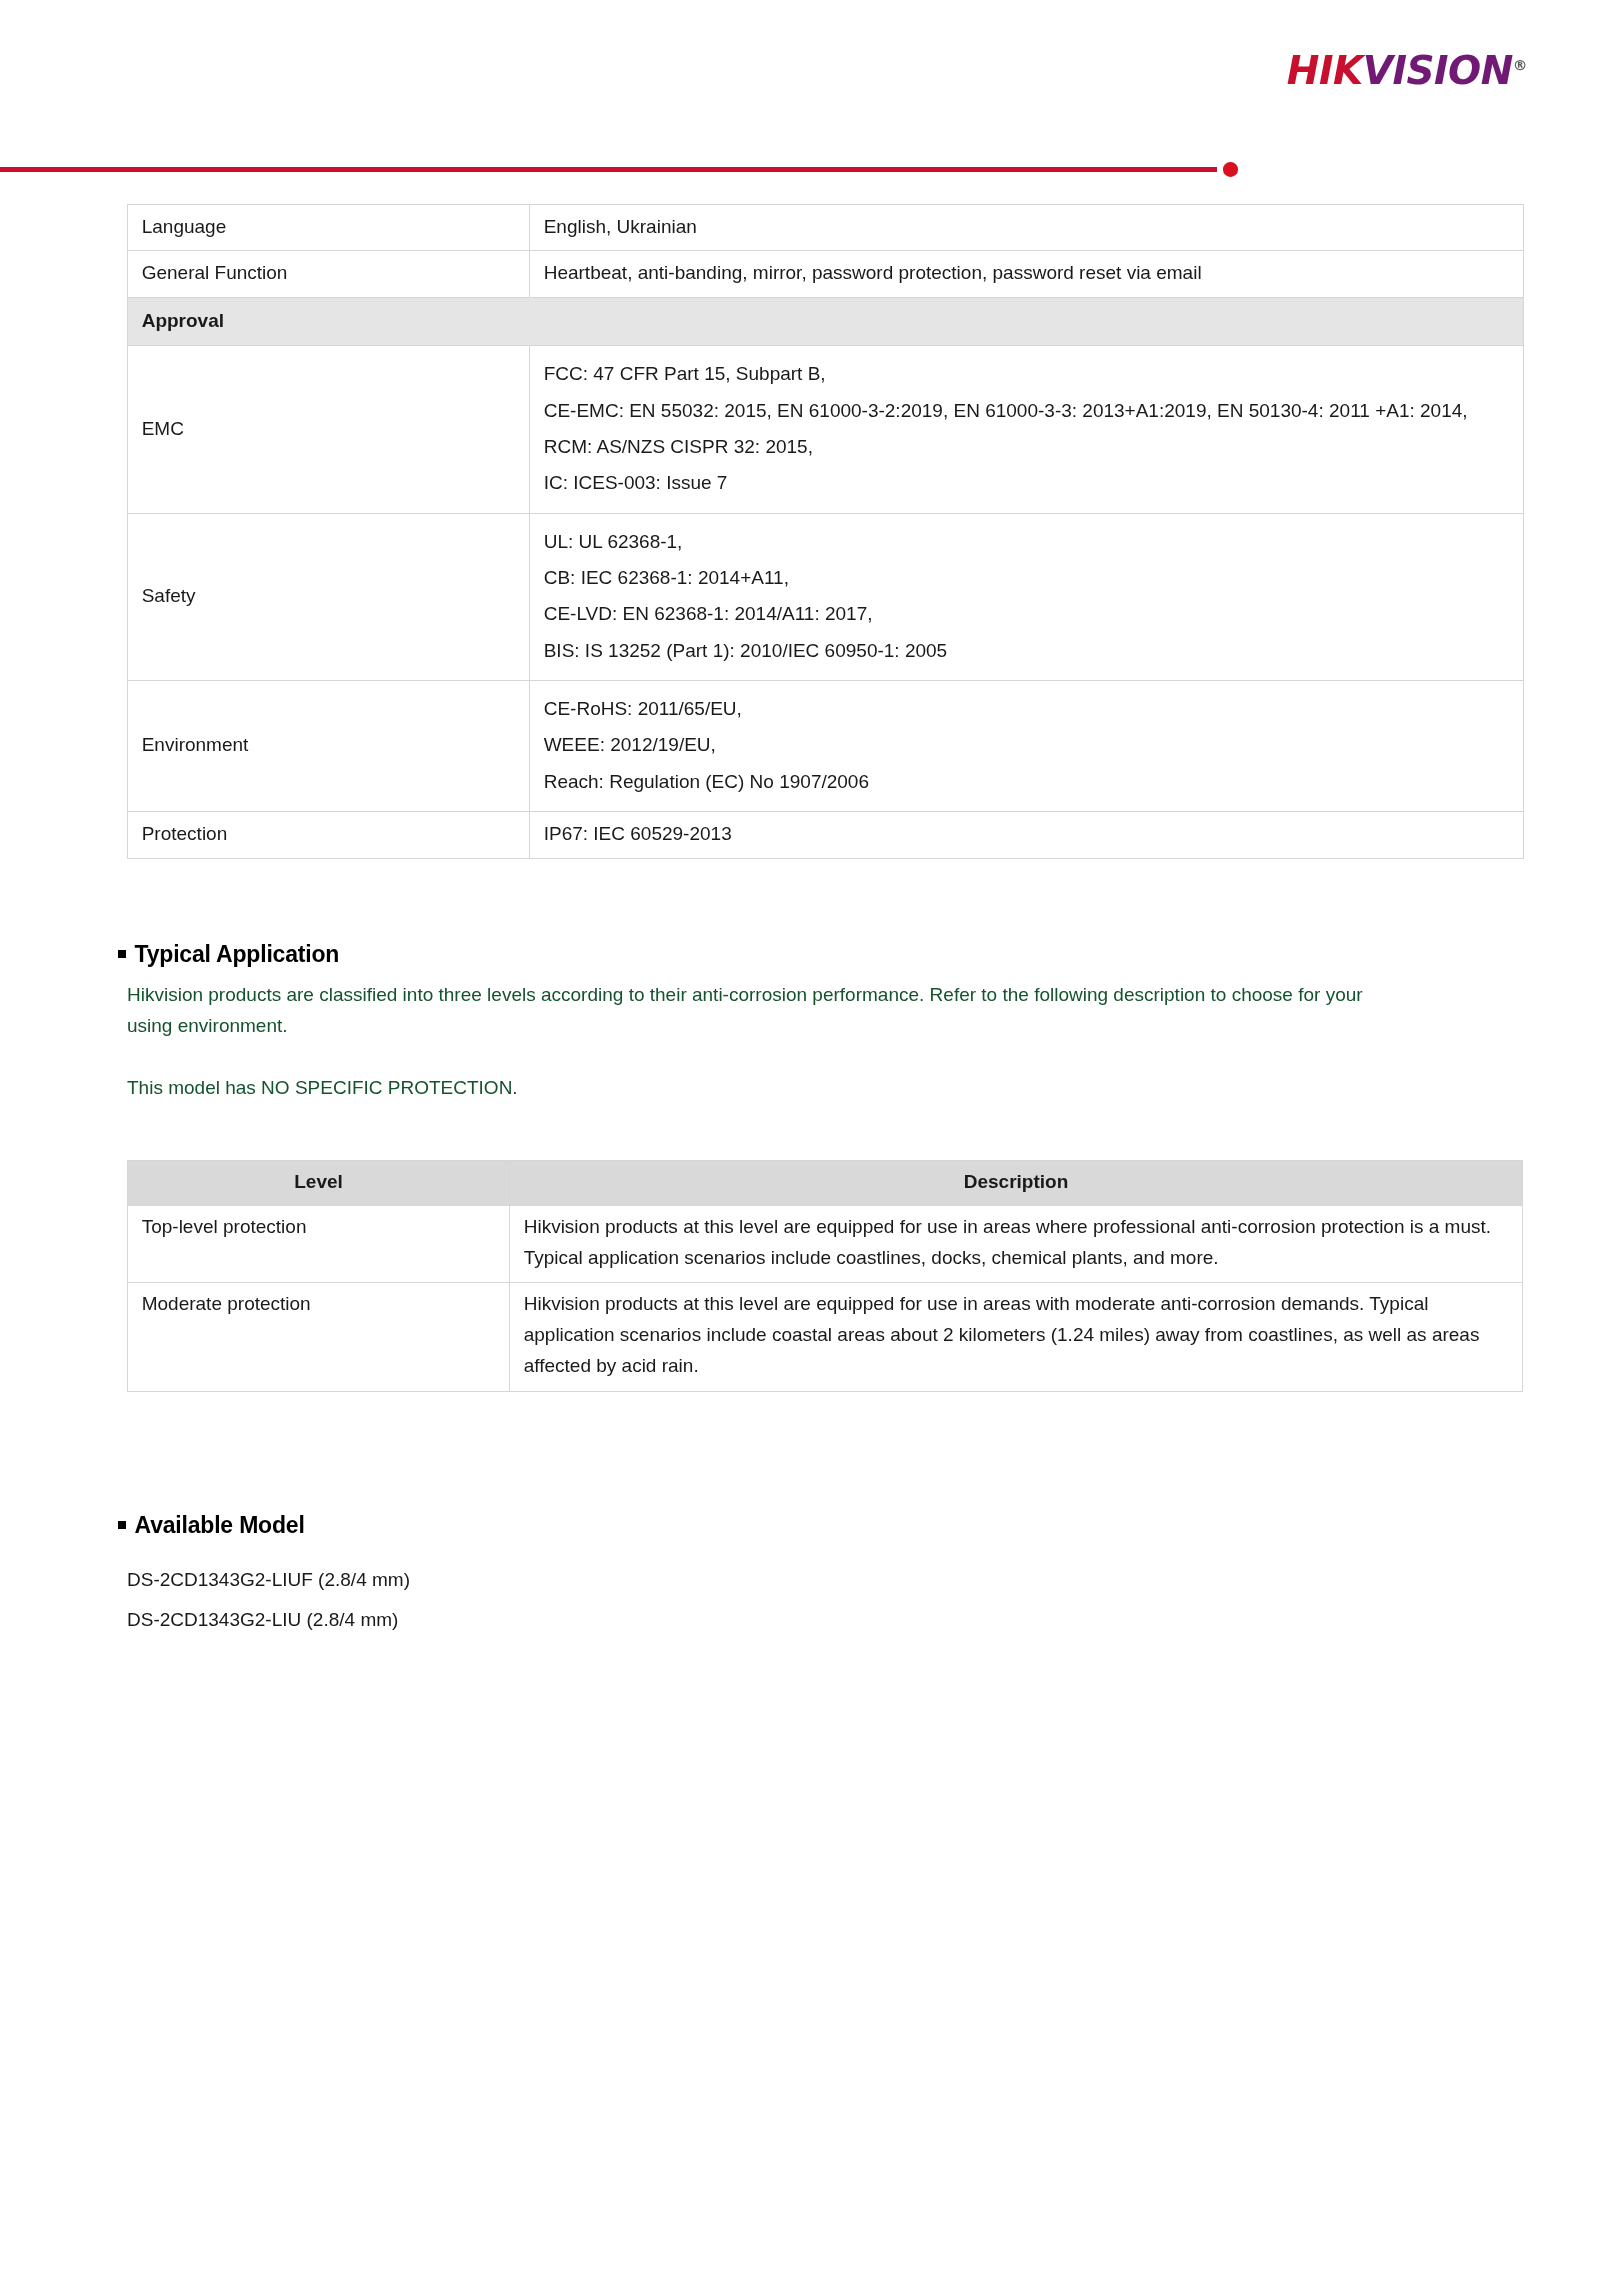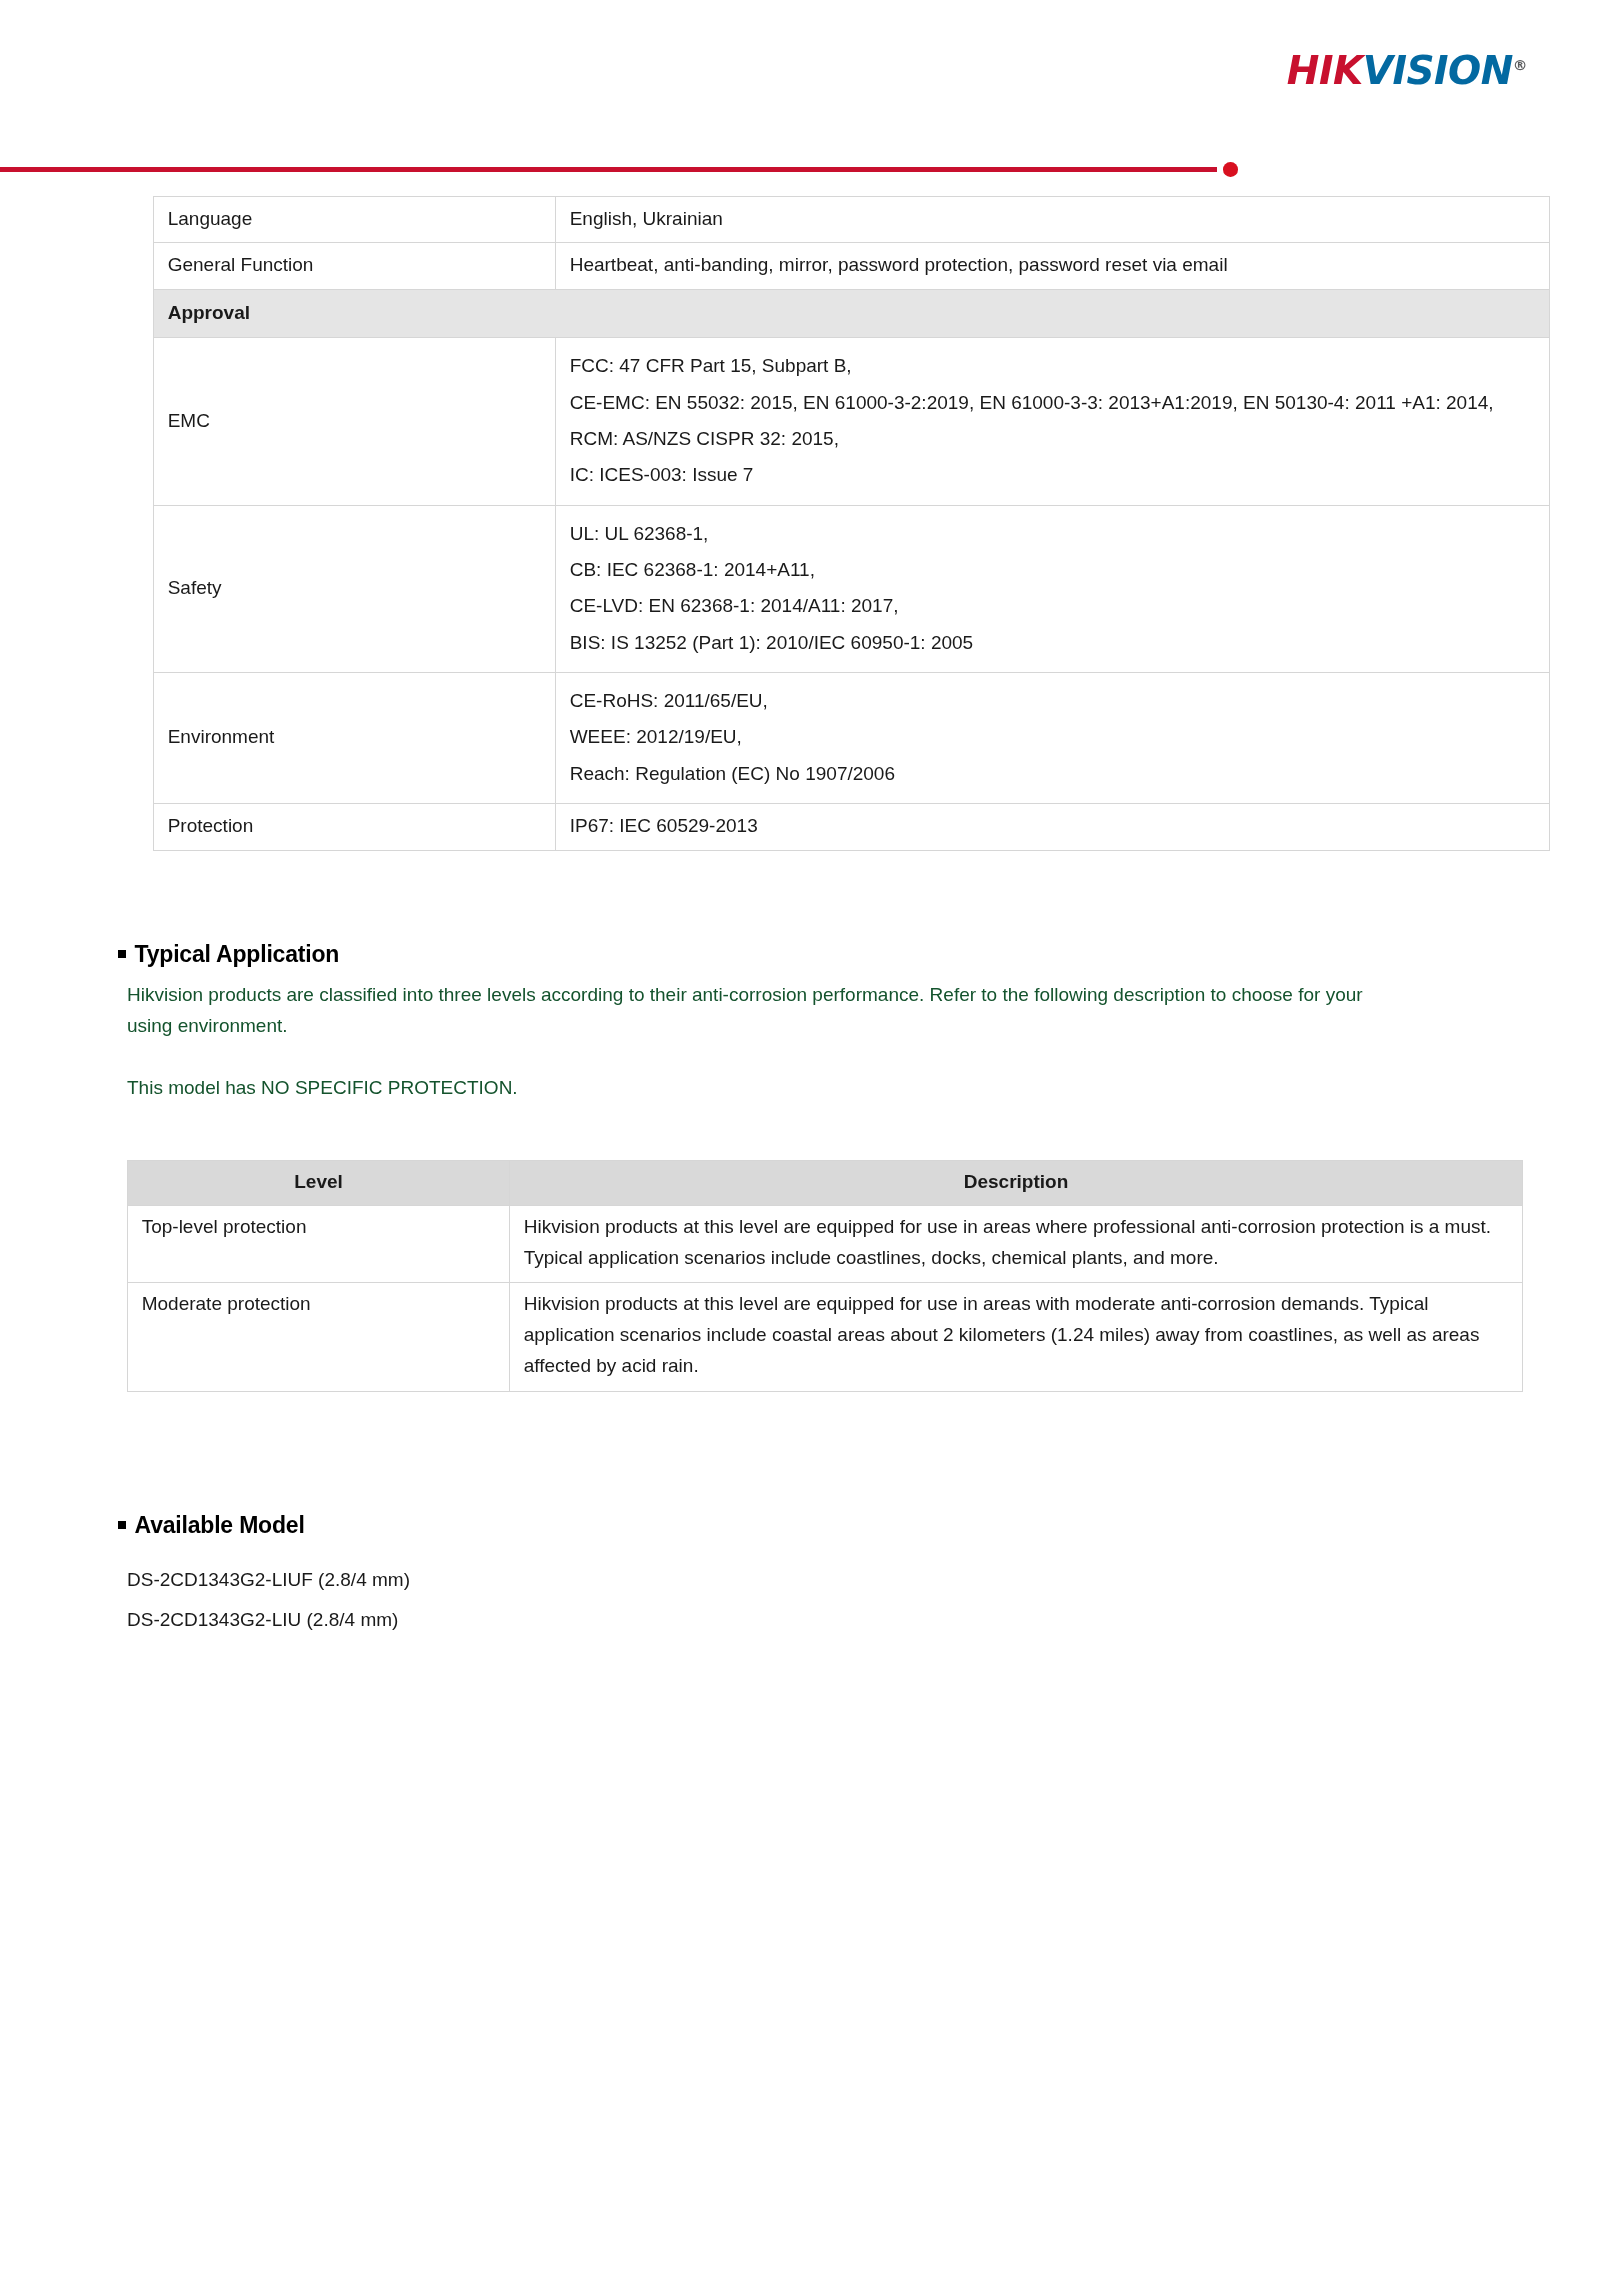--- a/index.html
+++ b/index.html
@@ -30,21 +30,21 @@
     top: 51px;
     font-family: "DejaVu Sans", sans-serif;
     font-size: 39px;
     font-weight: bold;
     font-style: italic;
     letter-spacing: -0.5px;
     white-space: nowrap;
     line-height: 1;
   }
   .brand-hik { color: #c8102e; }
-  .brand-vision { color: #0369a1; }
+  .brand-vision { color: #701a75; }
   .brand-reg {
     color: #58595b;
     font-size: 14.7px;
     font-style: normal;
     vertical-align: super;
   }
 
   .header-rule {
     position: absolute;
     left: 0;
@@ -87,23 +87,22 @@
   .spec-table .multiline {
     line-height: 1.92;
     padding-top: 9.8px;
     padding-bottom: 10.8px;
   }
   .spec-table .label-cell { vertical-align: middle; }
 
   
   #table-specs {
     left: 127px;
-    top: 196px;
+    top: 204px;
     width: 1396px;
-    margin-left: 26px;
   }
 
   
   .section-heading {
     position: absolute;
     font-size: 23px;
     font-weight: bold;
     color: #000;
     letter-spacing: -0.2px;
     white-space: nowrap;

